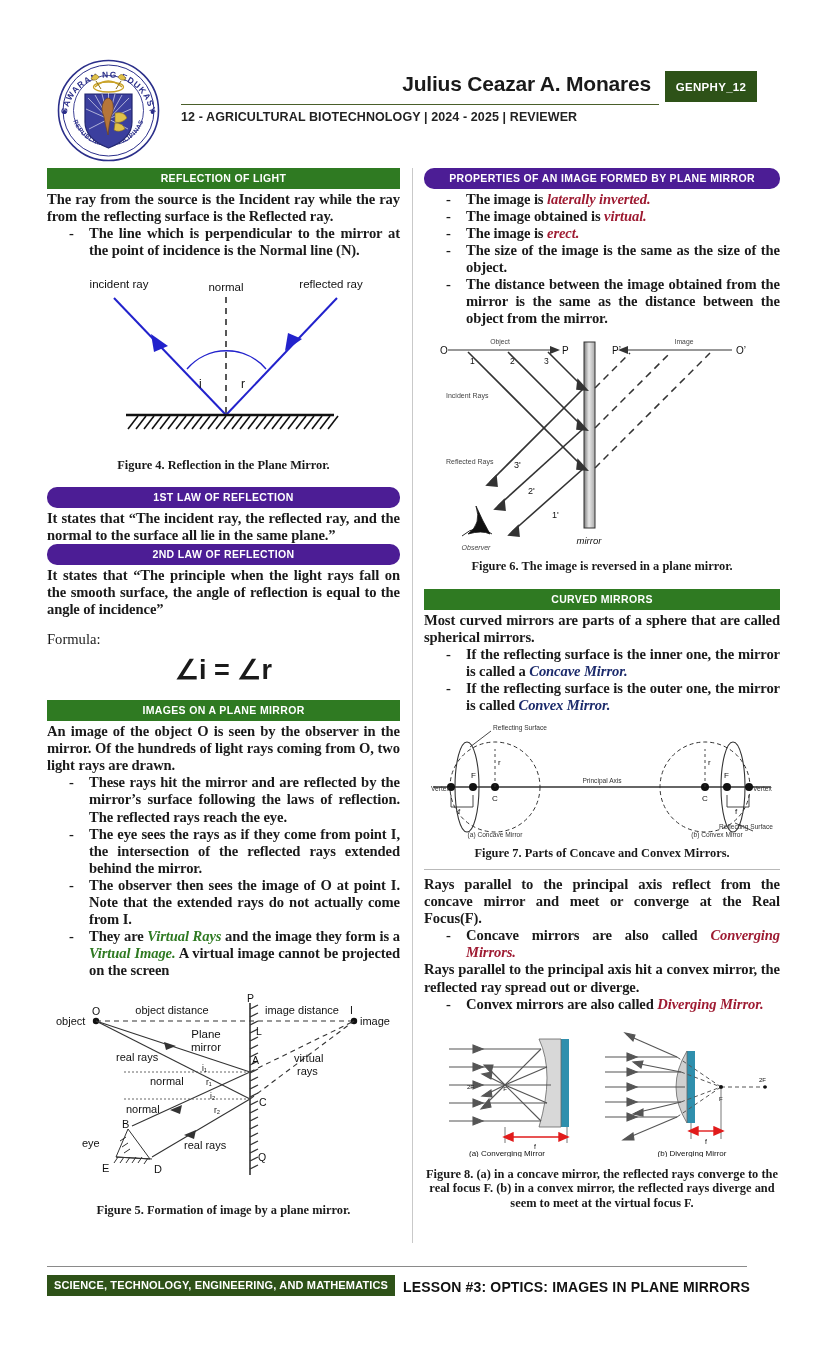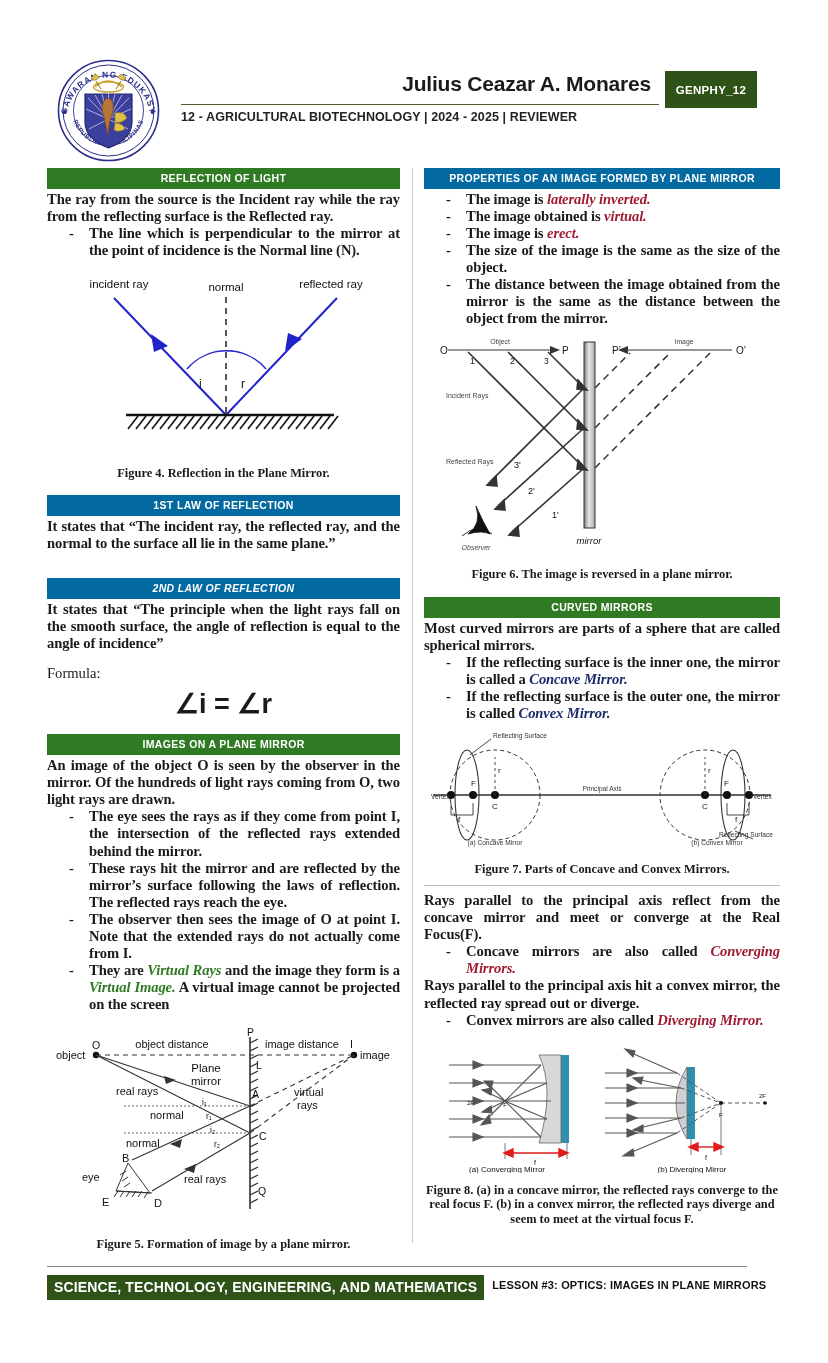--- a/index.html
+++ b/index.html
@@ -22,42 +22,42 @@
     font-family:"Liberation Sans", sans-serif;
     font-weight:bold; font-size:21px; color:#1a1a1a; letter-spacing:-0.2px;text-align:right;
   }
   .hdr-rule { position:absolute; left:181px; top:104px; width:478px; height:1px; background:#4a5f2a; }
   .hdr-sub {
     position:absolute; left:181px; top:110px; width:520px;
     font-family:"Liberation Sans", sans-serif;
     font-size:12.5px; font-weight:600; color:#222; letter-spacing:0.1px;
   }
   .hdr-badge {
-    position:absolute; left:665px; top:71px; width:92px; height:37px;
+    position:absolute; left:665px; top:71px; width:92px; height:31px;
     background:#2e5218; color:#fff;
     font-family:"Liberation Sans", sans-serif;
     font-size:11.5px; font-weight:bold; letter-spacing:0.3px;
     display:flex; align-items:center; justify-content:center;
   }
 
   
   .col { position:absolute; top:168px; }
   .col-left  { left:47px;  width:353px; }
   .col-right { left:424px; width:356px; }
   .divider { position:absolute; left:412px; top:168px; width:1px; height:1075px; background:#c9c9c9; }
 
   
   .bar {
     color:#ffffff; text-align:center;
     font-family:"Liberation Sans", sans-serif;
     font-size:10.5px; font-weight:bold; letter-spacing:0.35px;
     padding:4px 0 5px; margin-bottom:2px;
   }
   .bar-dark  { background:#2f7a22; }
-  .bar-light { background:#0369a1; }
+  .bar-light { background:#4c1d95;border-radius:10px; }
 
   
   p.body {
     margin:0 0 0 0; font-size:14.6px; line-height:1.17;
     text-align:justify; font-weight:bold; letter-spacing:-0.1px;
   }
   ul.dash { list-style:none; margin:0; padding:0; }
   ul.dash > li {
     position:relative; padding-left:42px; margin:0;
     font-size:14.6px; line-height:1.17; text-align:justify;
@@ -71,37 +71,37 @@
   .em-navy { color:#1b2a6b; font-style:italic; font-weight:bold;margin-top:7px; }
 
   .formula-label { font-size:14.6px; margin-top:13px; }
   .formula {
     text-align:center; font-size:27px; font-weight:600;
     font-family:"Liberation Sans", sans-serif; margin:6px 0 4px;
   }
 
   .figcap {
     text-align:center; font-weight:bold; font-size:12.4px;
-    line-height:1.18; margin-top:13px;
+    line-height:1.18; margin-top:5px;
   }
   .hr-thin { height:1px; background:#b9b9b9; margin:9px 0 6px; }
 
   
   .footer { position:absolute; left:47px; top:1275px; width:734px; }
   .footer-rule { position:absolute; left:47px; top:1266px; width:700px; height:1px; background:#8a8a8a; }
   .footer-tag {
     display:inline-block; background:#2e5218; color:#fff;
     font-family:"Liberation Sans", sans-serif;
-    font-size:14px; font-weight:bold; letter-spacing:0.15px;
+    font-size:11px; font-weight:bold; letter-spacing:0.15px;
     padding:4px 7px 5px; vertical-align:top;
   }
   .footer-lesson {
     display:inline-block; color:#111;
     font-family:"Liberation Sans", sans-serif;
-    font-size:11px; font-weight:bold; letter-spacing:0.15px;
+    font-size:14px; font-weight:bold; letter-spacing:0.15px;
     padding:4px 0 5px 8px; vertical-align:top;
   }
   svg text { font-family:"Liberation Sans", sans-serif; }
   .fig { display:block; margin:0 auto; }
 </style>
 </head>
 <body>
 
 <div class="header">
 
@@ -206,30 +206,30 @@
         <line x1="261" y1="156" x2="271" y2="143"></line>
           <line x1="269" y1="156" x2="279" y2="143"></line>
       </g>
     </svg>
     <div class="figcap">Figure 4. Reflection in the Plane Mirror.</div>
   </div>
 
   <div class="bar bar-light" style="margin-top:14px;">1ST LAW OF REFLECTION</div>
   <p class="body">It states that “The incident ray, the reflected ray, and the normal to the surface all lie in the same plane.”</p>
 
-  <div class="bar bar-light" style="margin-top:26px;font-style:italic;">2ND LAW OF REFLECTION</div>
+  <div class="bar bar-light" style="">2ND LAW OF REFLECTION</div>
   <p class="body">It states that “The principle when the light rays fall on the smooth surface, the angle of reflection is equal to the angle of incidence”</p>
   <div class="formula-label">Formula:</div>
   <div class="formula">∠i = ∠r</div>
 
   <div class="bar bar-dark" style="margin-top:14px;">IMAGES ON A PLANE MIRROR</div>
   <p class="body">An image of the object O is seen by the observer in the mirror. Of the hundreds of light rays coming from O, two light rays are drawn.</p>
   <ul class="dash" id="imp-bullets">
+      <li><span>These rays hit the mirror and are reflected by the mirror’s surface following the laws of reflection. The reflected rays reach the eye.</span></li>
       <li><span>The eye sees the rays as if they come from point I, the intersection of the reflected rays extended behind the mirror.</span></li>
-      <li><span>These rays hit the mirror and are reflected by the mirror’s surface following the laws of reflection. The reflected rays reach the eye.</span></li>
       <li><span>The observer then sees the image of O at point I. Note that the extended rays do not actually come from I.</span></li>
       <li><span>They are </span><span class="em-green">Virtual Rays</span><span> and the image they form is a </span><span class="em-green">Virtual Image.</span><span> A virtual image cannot be projected on the screen</span></li>
     </ul>
 
   <div style="margin-top:10px;">
     <svg class="fig" width="340" height="202" viewBox="0 0 340 202">
 
       <line x1="196" y1="14" x2="196" y2="186" stroke="#333" stroke-width="1.6"></line>
       <g stroke="#333" stroke-width="1.2">
         <line x1="196" y1="20" x2="204" y2="16"></line>

